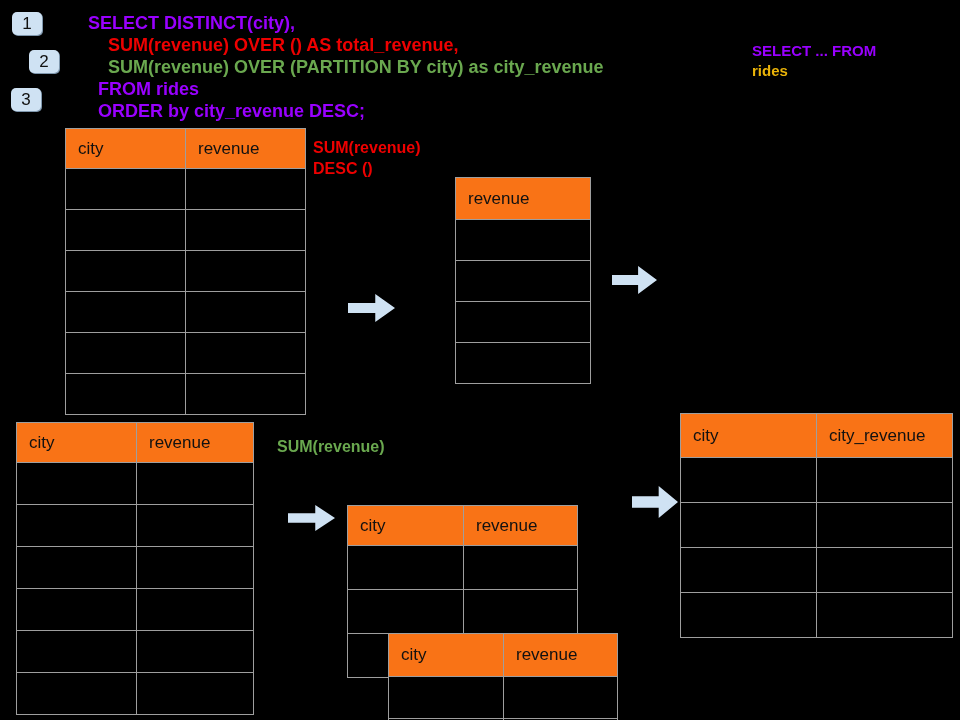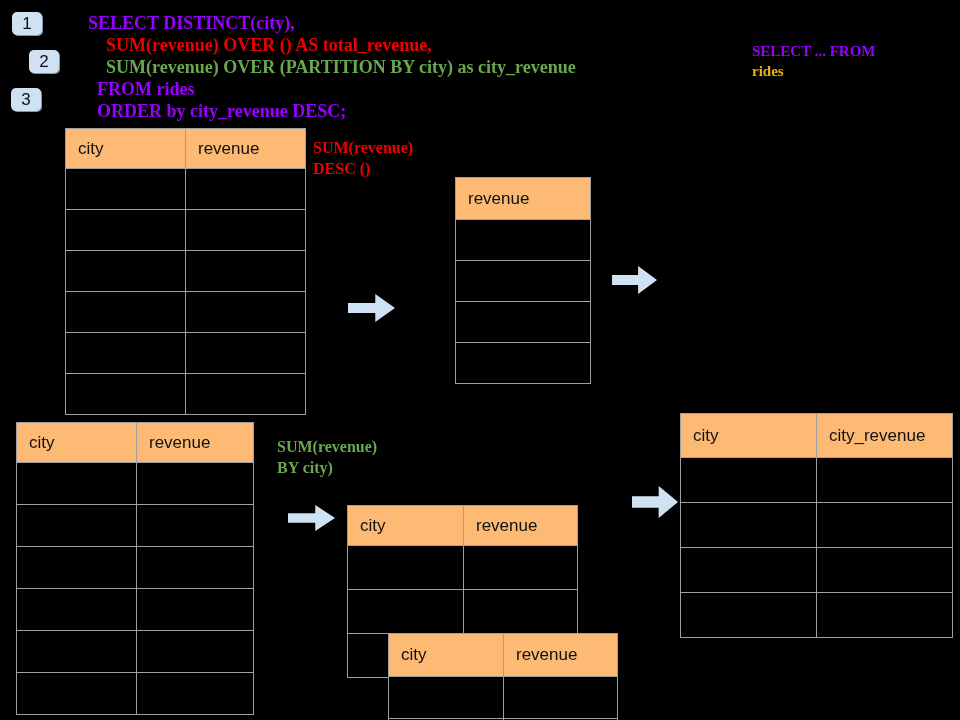--- a/index.html
+++ b/index.html
@@ -16,39 +16,39 @@
     display:flex;align-items:center;justify-content:center;
     font:17px "Liberation Sans",sans-serif;color:#111;
   }
   #badge-1{left:12px;top:12px;}
   #badge-2{left:29px;top:50px;}
   #badge-3{left:11px;top:88px;}
 
   
   .code{
     position:absolute;white-space:pre;
-    font-family:Liberation Serif, serif;font-weight:bold;
+    font-family:Liberation Sans, sans-serif;font-weight:bold;
   }
   #sql-main{left:88px;top:12px;font-size:18px;line-height:22px;}
   #ann-total{left:313px;top:137px;font-size:16px;line-height:21px;}
   #ann-partition{left:277px;top:436px;font-size:16px;line-height:21px;}
   #ann-from-rides{left:752px;top:41px;font-size:15px;line-height:20px;}
 
   
   table.dtable{
     position:absolute;border-collapse:collapse;background:#000;
     table-layout:fixed;
   }
   table.dtable th,table.dtable td{
     border:1px solid #9e9e9e;box-sizing:border-box;
     padding:0 0 0 12px;margin:0;
     font:17px "Liberation Sans",sans-serif;color:#111;
     text-align:left;font-weight:normal;vertical-align:middle;
   }
-  table.dtable th{background:#fdba74;}
+  table.dtable th{background:#f97316;}
   table.dtable td{background:#000;}
 
   #tbl-source-full{left:65px;top:128px;}
   #tbl-source-full th{height:40px;width:120px;}
   #tbl-source-full td{height:41px;}
 
   #tbl-total-result{left:455px;top:177px;}
   #tbl-total-result th{height:42px;width:135px;}
   #tbl-total-result td{height:41px;}
 
@@ -87,21 +87,21 @@
 </head>
 <body>
 
 <div class="badge" id="badge-1">1</div>
 <div class="badge" id="badge-2">2</div>
 <div class="badge" id="badge-3">3</div>
 
 <div class="code" id="sql-main"><div style="color: rgb(153, 0, 255);">SELECT DISTINCT(city),</div><div style="color: rgb(238, 0, 0);">    SUM(revenue) OVER () AS total_revenue,</div><div style="color: rgb(106, 168, 79);">    SUM(revenue) OVER (PARTITION BY city) as city_revenue</div><div style="color: rgb(153, 0, 255);">  FROM rides</div><div style="color: rgb(153, 0, 255);">  ORDER by city_revenue DESC;</div></div>
 
 <div class="code" id="ann-total"><div style="color: rgb(238, 0, 0);">SUM(revenue)</div><div style="color: rgb(238, 0, 0);">DESC ()</div></div>
-<div class="code" id="ann-partition"><div style="color: rgb(106, 168, 79);">SUM(revenue)</div><div style="color: rgb(106, 168, 79);">BY city)</div></div>
+<div class="code" id="ann-partition"><div style="color: rgb(106, 168, 79);">SUM(revenue)</div></div>
 <div class="code" id="ann-from-rides"><div style="color: rgb(153, 0, 255);">SELECT ... FROM</div><div style="color: #eab308;">rides</div></div>
 
 <table class="dtable" id="tbl-source-full">
     <thead>
       <tr>
         <th>city</th>
         <th>revenue</th>
       </tr>
     </thead>
     <tbody>

